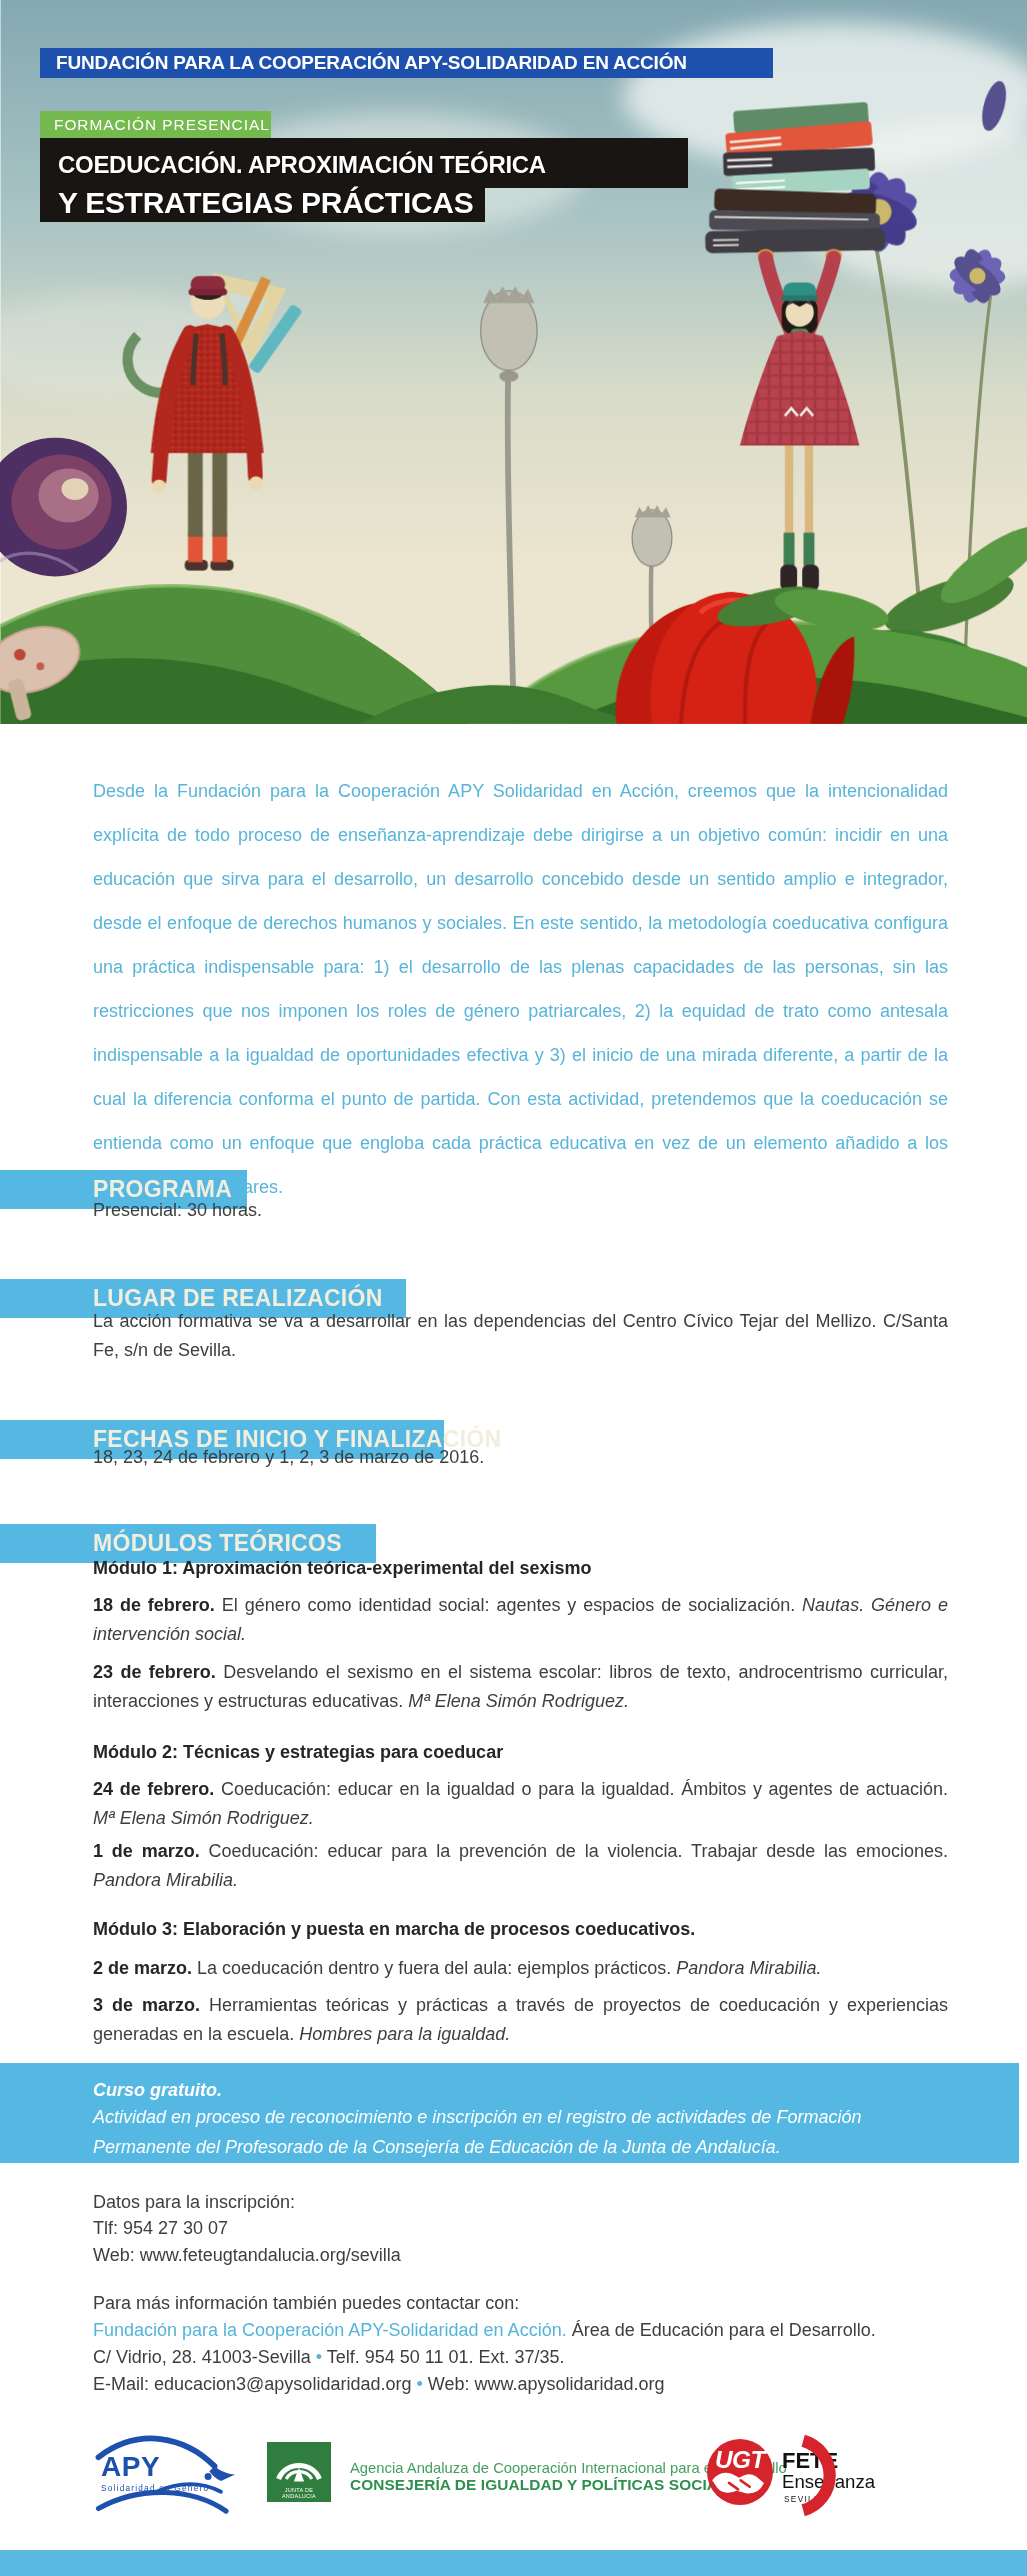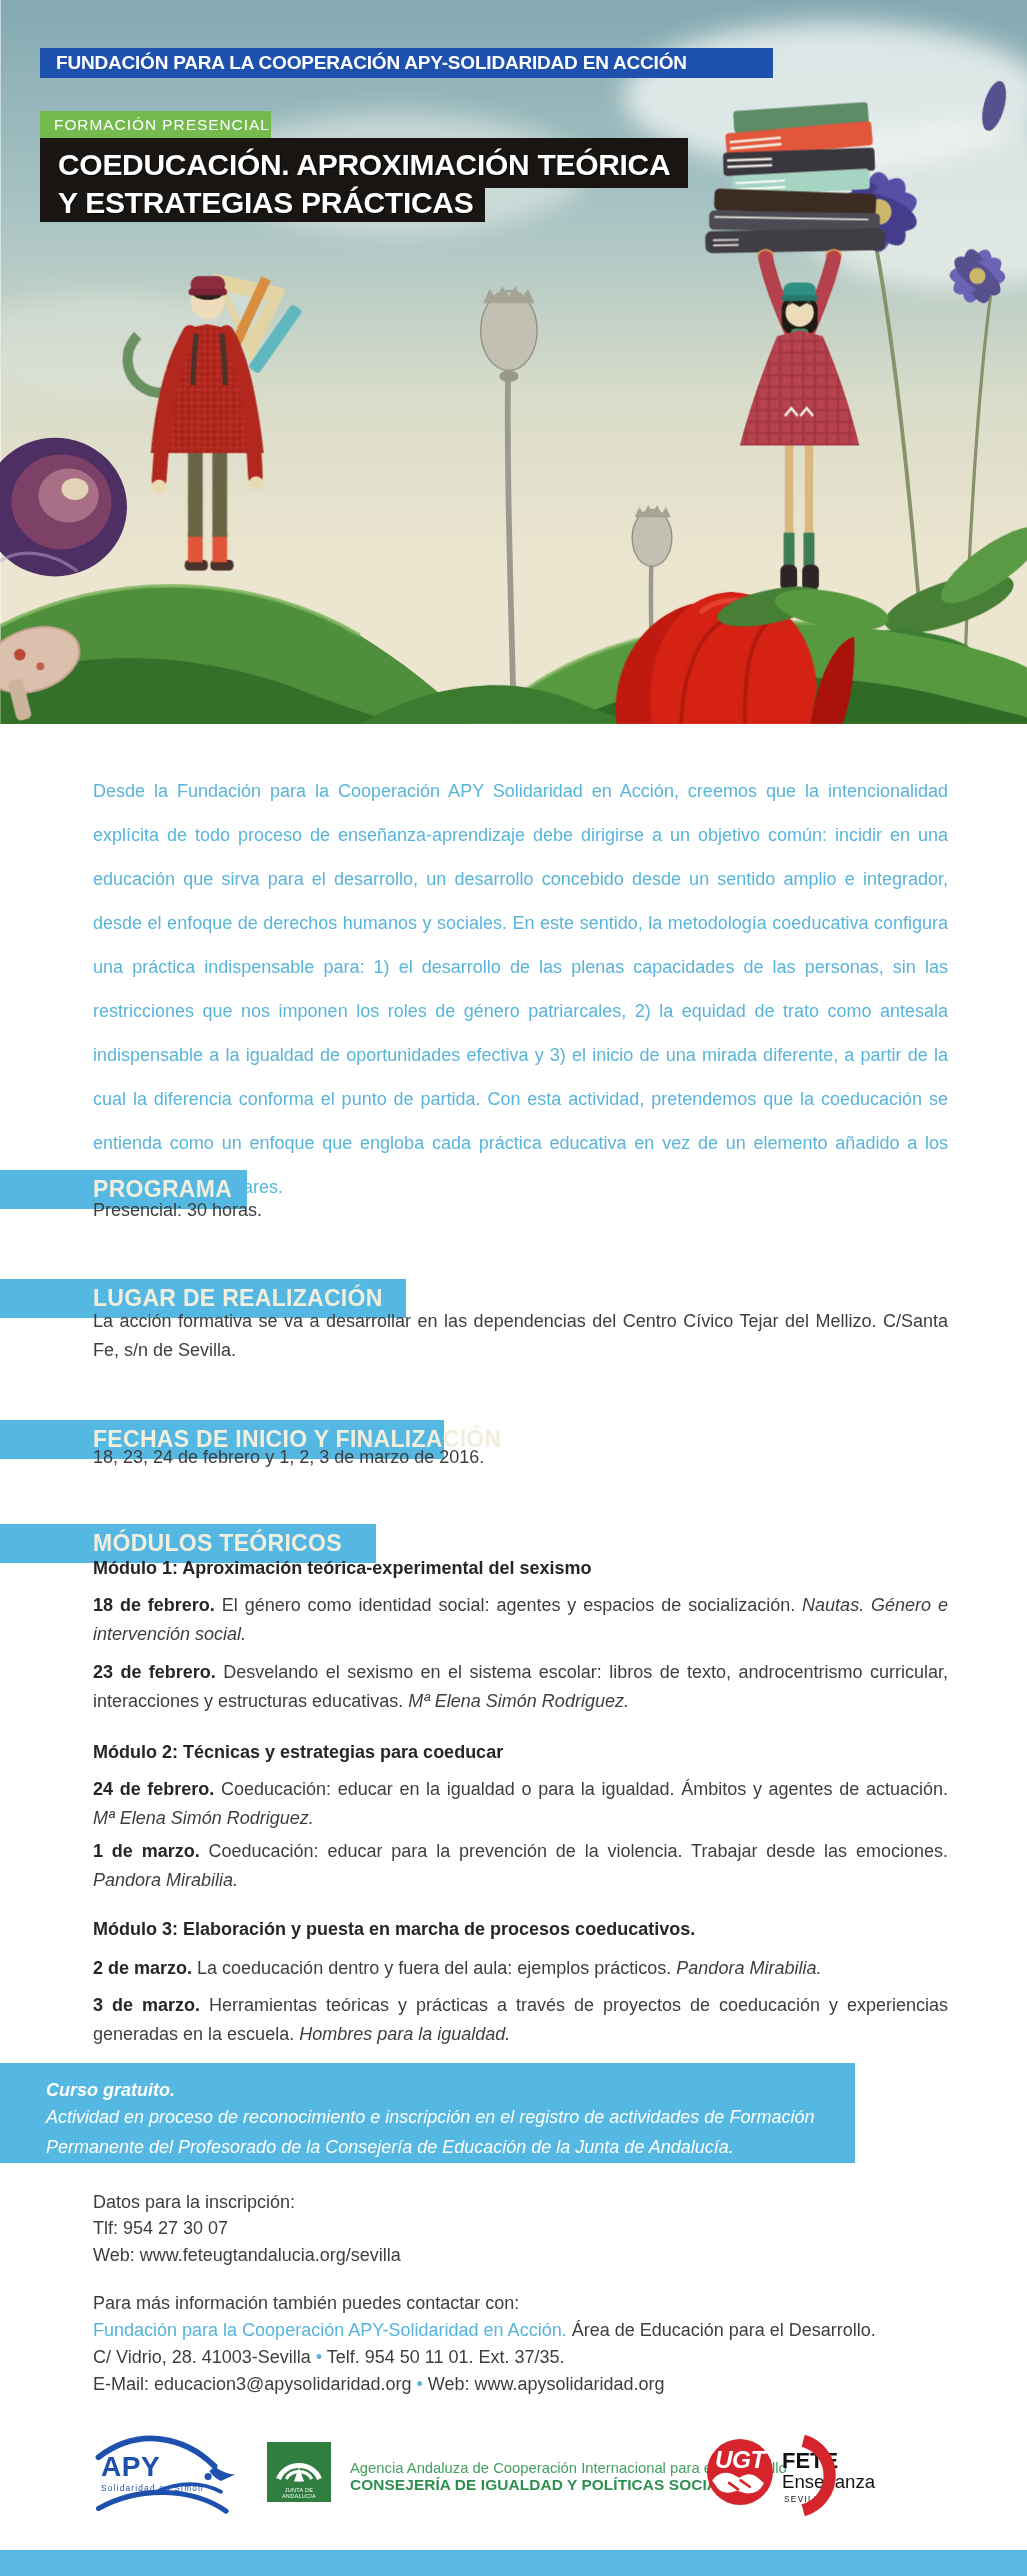--- a/index.html
+++ b/index.html
@@ -15,21 +15,21 @@
     font-size:19px;padding-left:16px;letter-spacing:-0.2px;white-space:nowrap;
   }
   .badge{
     left:40px;top:111px;width:217px;height:27px;line-height:27px;
     background:var(--badge-green,#74ba4e);color:#ffffff;font-size:15.4px;
     padding-left:14px;letter-spacing:1px;white-space:nowrap;
   }
   .title1{
     left:40px;top:138px;width:630px;height:50px;line-height:53px;
     background:var(--title-bg,#181512);color:#ffffff;font-weight:bold;
-    font-size:30px;padding-left:18px;letter-spacing:-0.3px;white-space:nowrap;
+    font-size:24px;padding-left:18px;letter-spacing:-0.3px;white-space:nowrap;
     text-shadow:1.3px 1.3px 0 rgba(0,0,0,.55);
   }
   .title2{
     left:40px;top:188px;width:427px;height:34px;line-height:29.5px;
     background:var(--title-bg,#181512);color:#ffffff;font-weight:bold;
     font-size:30px;padding-left:18px;letter-spacing:-0.3px;white-space:nowrap;
     text-shadow:1.3px 1.3px 0 rgba(0,0,0,.55);
   }
   
   .intro{
@@ -45,22 +45,22 @@
   .body-text{
     left:93px;width:855px;font-size:18px;line-height:29px;
     color:var(--body-dark,#3e3e3e);
   }
   .just{text-align:justify;}
   .mod p{margin:0;}
   .r-b{font-weight:bold;color:#262626;}
   .r-i{font-style:italic;}
   .r-blue{color:var(--accent-blue,#54b4da);}
   .aviso{
-    left:0;top:2063px;width:855px;height:100px;background:var(--band-blue,#55b8e2);
-    color:#ffffff;box-sizing:border-box;padding:14px 39px 0 46px;
+    left:0;top:2063px;width:1019px;height:100px;background:var(--band-blue,#55b8e2);
+    color:#ffffff;box-sizing:border-box;padding:14px 39px 0 93px;
   }
   .aviso .l1{font-size:18px;font-weight:bold;font-style:italic;line-height:26px;}
   .aviso .l2{font-size:18px;font-style:italic;line-height:29.5px;width:841px;}
   .blue-lines{color:var(--accent-blue,#54b4da);}
   .contact-line{left:93px;font-size:18px;line-height:26px;color:var(--body-dark,#3e3e3e);white-space:nowrap;margin-top:6px;}
   
   .apy-name{left:101px;top:2451px;font-size:28px;font-weight:bold;color:var(--apy-blue,#1e51ad);letter-spacing:0.6px;}
   .apy-sub{left:101px;top:2483px;font-size:8.3px;color:var(--apy-blue,#1e51ad);letter-spacing:1.2px;}
   .junta-square{
     left:267px;top:2442px;width:64px;height:60px;background:var(--junta-green,#2f7d3f);
@@ -301,21 +301,21 @@
   <div class="abs contact-line" style="top:2365px"><span>E-Mail: educacion3@apysolidaridad.org </span><span class="r-blue">• </span><span>Web: www.apysolidaridad.org</span></div>
 
   <svg class="abs" style="left:95px;top:2420px" width="148" height="109" viewBox="0 0 230 170">
     <path d="M5,58 C68,10 140,26 186,72" stroke="#1e51ad" stroke-width="9" fill="none" stroke-linecap="round"></path>
     <path d="M186,72 C196,80 206,84 218,85 L196,95 C188,92 182,86 178,80 Z" fill="#1e51ad"></path>
     <circle cx="176" cy="88" r="5.5" fill="#1e51ad"></circle>
     <path d="M5,138 C70,102 152,106 204,142" stroke="#1e51ad" stroke-width="8" fill="none" stroke-linecap="round"></path>
     <path d="M96,112 C130,96 166,96 196,112" stroke="#1e51ad" stroke-width="6" fill="none" stroke-linecap="round"></path>
   </svg>
   <div class="abs apy-name">APY</div>
-  <div class="abs apy-sub">Solidaridad en Simón</div>
+  <div class="abs apy-sub">Solidaridad en Género</div>
 
   <div class="abs junta-square">
     <svg width="64" height="60" viewBox="0 0 100 94">
       <path d="M18,58 A34,32 0 0 1 82,58" stroke="#ffffff" stroke-width="8" fill="none"></path>
       <path d="M30,58 A22,20 0 0 1 70,58" stroke="#ffffff" stroke-width="5" fill="none"></path>
       <polygon points="50,40 58,62 42,62" fill="#ffffff"></polygon>
     </svg>
     <div class="jtxt">JUNTA DE ANDALUCIA</div>
   </div>
   <div class="abs agencia1">Agencia Andaluza de Cooperación Internacional para el Desarrollo</div>

